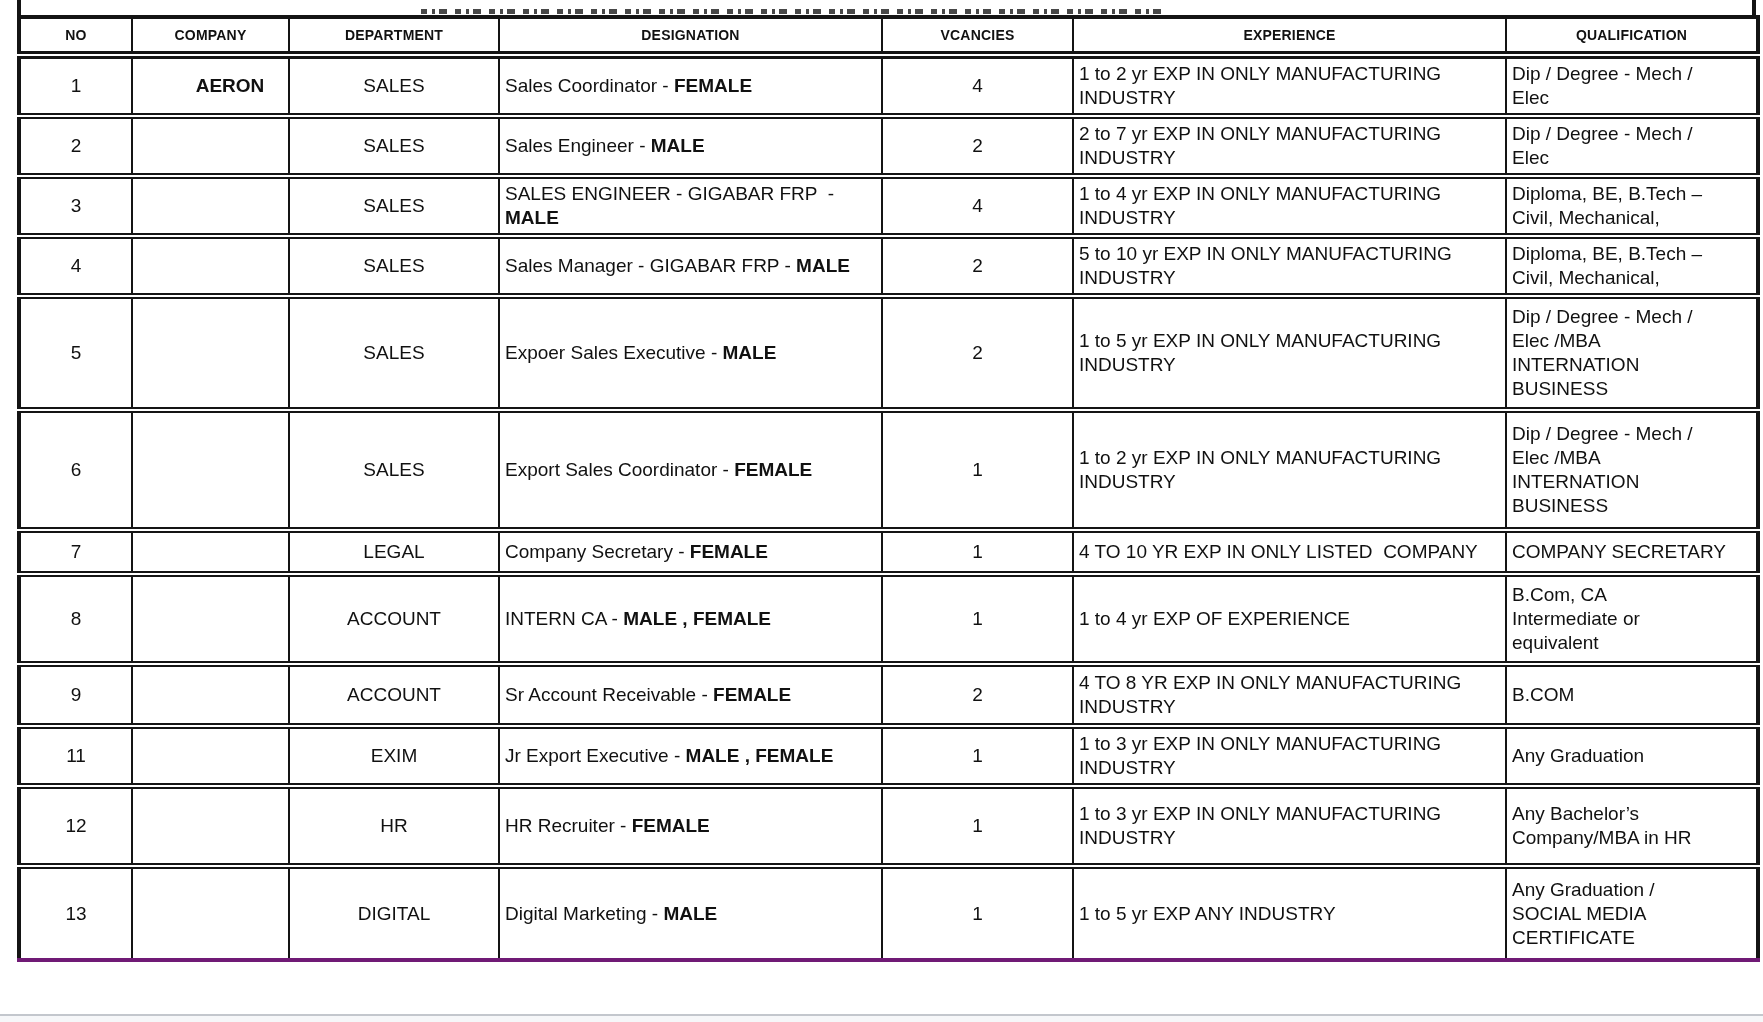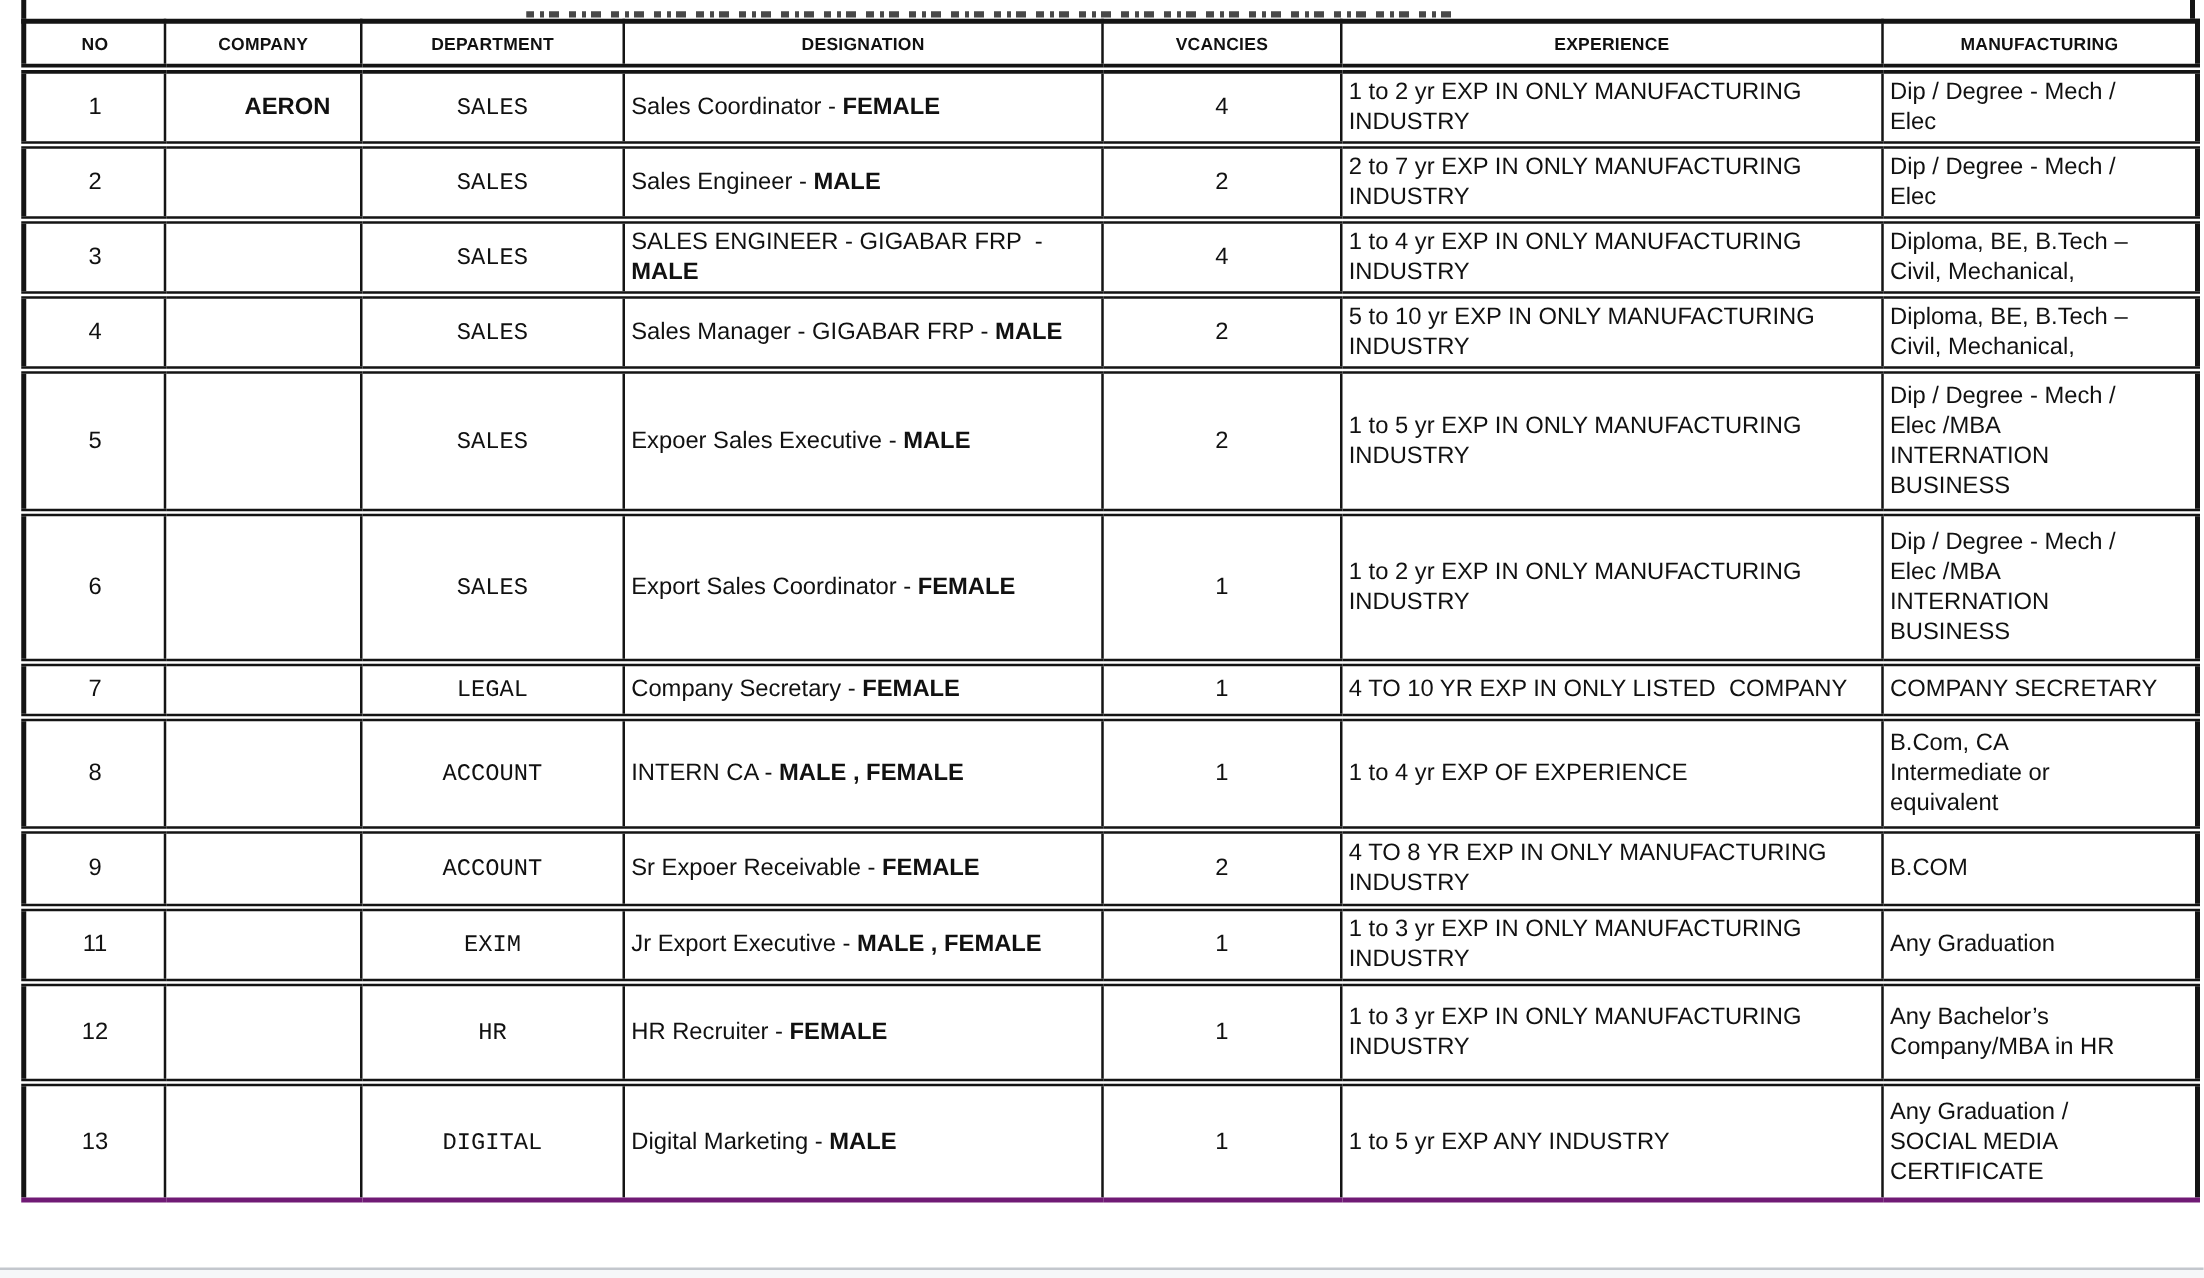--- a/index.html
+++ b/index.html
@@ -70,21 +70,21 @@
   }
   tbody td {
     font-size: 19px;
     line-height: 24px;
     border-bottom: 6px double #141414;
     padding: 3px 5px;
   }
   tbody tr:last-child td { border-bottom: 4px solid #701a75; }
   td.c-no, td.c-vac { text-align: center; }
   td.c-company { text-align: center; font-weight: bold; padding-left: 44px; }
-  td.c-dept { text-align: center; font-family: Liberation Mono, monospace; }
+  td.c-dept { text-align: center; }
   td.c-des, td.c-exp, td.c-qual {
     text-align: left;
     white-space: pre-wrap;
   }
   td .g-bold { font-weight: bold; margin-top: 42px; }
   
   tbody tr:nth-child(1) { height: 56px; }
   tbody tr:nth-child(2) { height: 56px; }
   tbody tr:nth-child(3) { height: 56px; }
   tbody tr:nth-child(4) { height: 56px; }
@@ -135,21 +135,21 @@
         <col style="width:252px">
       </colgroup>
       <thead>
         <tr>
           <th>NO</th>
           <th>COMPANY</th>
           <th>DEPARTMENT</th>
           <th>DESIGNATION</th>
           <th>VCANCIES</th>
           <th>EXPERIENCE</th>
-          <th>MANUFACTURING</th>
+          <th>QUALIFICATION</th>
         </tr>
       </thead>
       <tbody>
   <tr>
     <td class="c-no">1</td>
     <td class="c-company">AERON</td>
     <td class="c-dept">SALES</td>
     <td class="c-des"><span>Sales Coordinator - </span><span class="g-bold">FEMALE</span></td>
     <td class="c-vac">4</td>
     <td class="c-exp">1 to 2 yr EXP IN ONLY MANUFACTURING
@@ -242,21 +242,21 @@
     <td class="c-exp">1 to 4 yr EXP OF EXPERIENCE</td>
     <td class="c-qual">B.Com, CA
 Intermediate or
 equivalent</td>
   </tr>
 
   <tr>
     <td class="c-no">9</td>
     <td class="c-company"></td>
     <td class="c-dept">ACCOUNT</td>
-    <td class="c-des"><span>Sr Expoer Receivable - </span><span class="g-bold">FEMALE</span></td>
+    <td class="c-des"><span>Sr Account Receivable - </span><span class="g-bold">FEMALE</span></td>
     <td class="c-vac">2</td>
     <td class="c-exp">4 TO 8 YR EXP IN ONLY MANUFACTURING
 INDUSTRY</td>
     <td class="c-qual">B.COM</td>
   </tr>
 
   <tr>
     <td class="c-no">11</td>
     <td class="c-company"></td>
     <td class="c-dept">EXIM</td>

